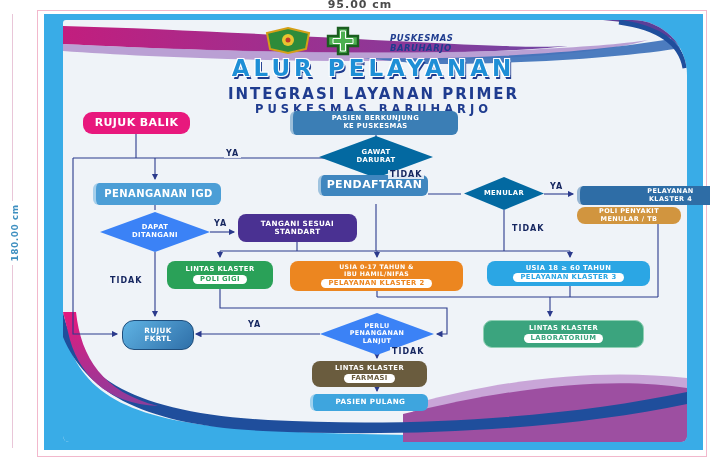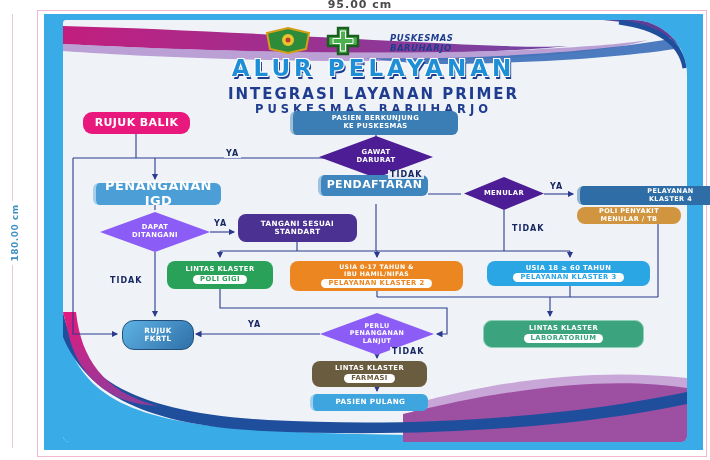--- a/index.html
+++ b/index.html
@@ -44,22 +44,22 @@
   .sbox{border-radius:6px;border-left:3px solid rgba(255,255,255,.5);}
   .dm{clip-path:polygon(50% 0,100% 50%,50% 100%,0 50%);}
   .pill{background:#fff;border-radius:7px;padding:0 7px;font-size:6.8px;line-height:9px;
         display:inline-block;margin-top:1px;}
   .c-pink{background:#E8187D;}
   .c-steel{background:#3B7EB5;}
   .c-steel2{background:#3F86BF;}
   .c-lblue{background:#4C9ED6;}
   .c-lblue2{background:#3EA5DE;}
   .c-dkblue{background:#2E6DA6;}
-  .c-red{background:#4c1d95;}
-  .c-purple{background:#8b5cf6;}
+  .c-red{background:#0369a1;}
+  .c-purple{background:#3b82f6;}
   .c-pbox{background:#4A3192;border-radius:8px;}
   .c-green{background:#2AA158;border-radius:8px;}
   .c-orange{background:#EC8620;border-radius:8px;}
   .c-sky{background:#2BA6E4;border-radius:8px;}
   .c-tan{background:#D1953F;border-radius:8px;}
   .c-brown{background:#6A5C3E;border-radius:8px;}
   .c-teal{background:#3BA47E;border-radius:9px;border:1px solid #8fd0b4;}
   .c-fkrtl{background:linear-gradient(135deg,#5FB3E4,#2F6FA8);border:1px solid #1F4E7C;border-radius:12px;}
   .t-green{color:#2AA158;} .t-orange{color:#EC8620;text-align:center;} .t-sky{color:#2BA6E4;text-align:right;}
   .t-brown{color:#6A5C3E;} .t-teal{color:#3BA47E;}
@@ -175,21 +175,21 @@
     <div class="nd sbox c-steel" style="left:246px;top:97px;width:165px;height:24px;">
       <span>PASIEN BERKUNJUNG</span>
       <span>KE PUSKESMAS</span>
     </div>
 
     <div class="nd dm c-red" style="left:275px;top:122px;width:114px;height:42px;">
       <span>GAWAT</span>
       <span>DARURAT</span>
     </div>
 
-    <div class="nd sbox c-lblue" style="left:49px;top:169px;width:125px;height:22px;font-size:13px;">
+    <div class="nd sbox c-lblue" style="left:49px;top:169px;width:125px;height:22px;font-size:10px;">
       <span>PENANGANAN IGD</span>
     </div>
 
     <div class="nd sbox c-steel2" style="left:274px;top:161px;width:107px;height:21px;font-size:11px;">
       <span>PENDAFTARAN</span>
     </div>
 
     <div class="nd dm c-red" style="left:420px;top:163px;width:80px;height:33px;">
       <span>MENULAR</span>
     </div>

